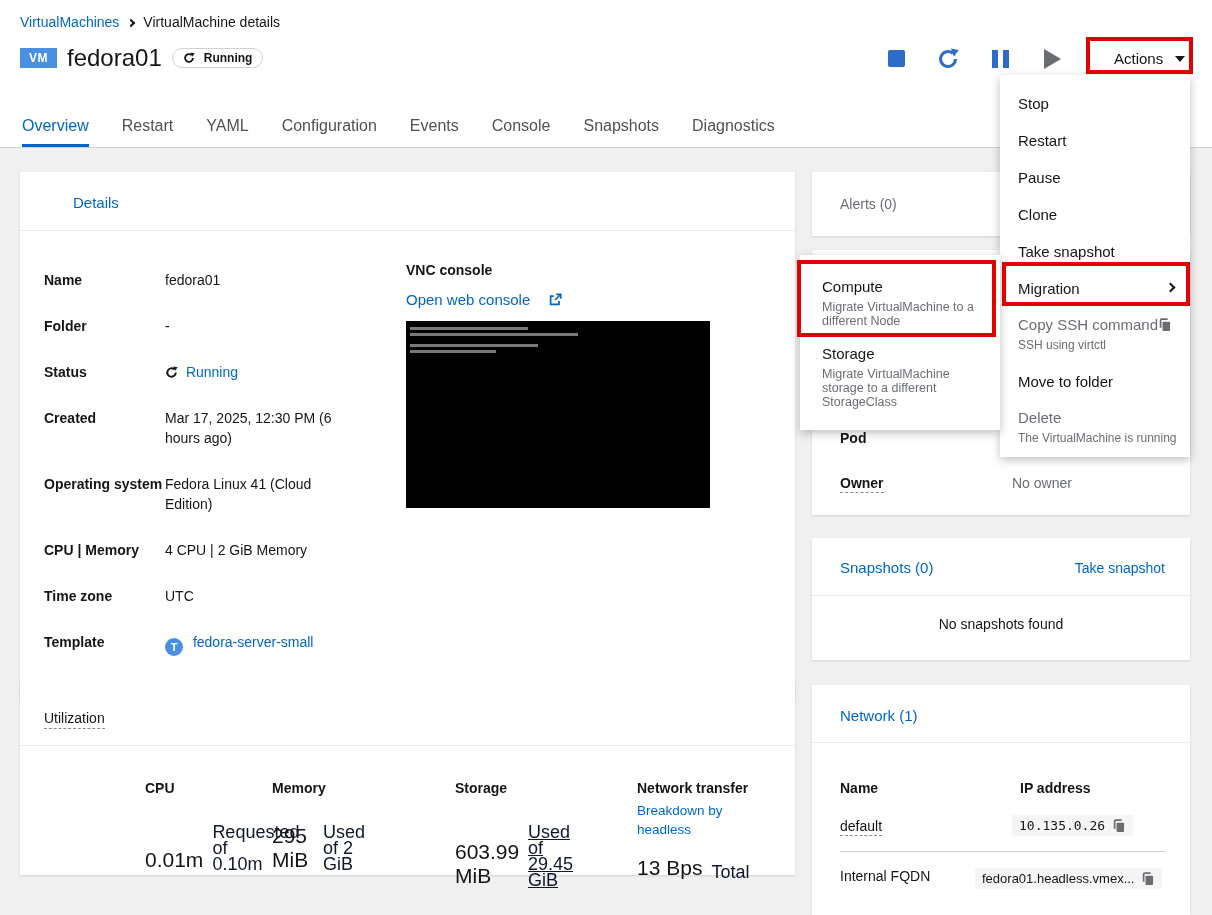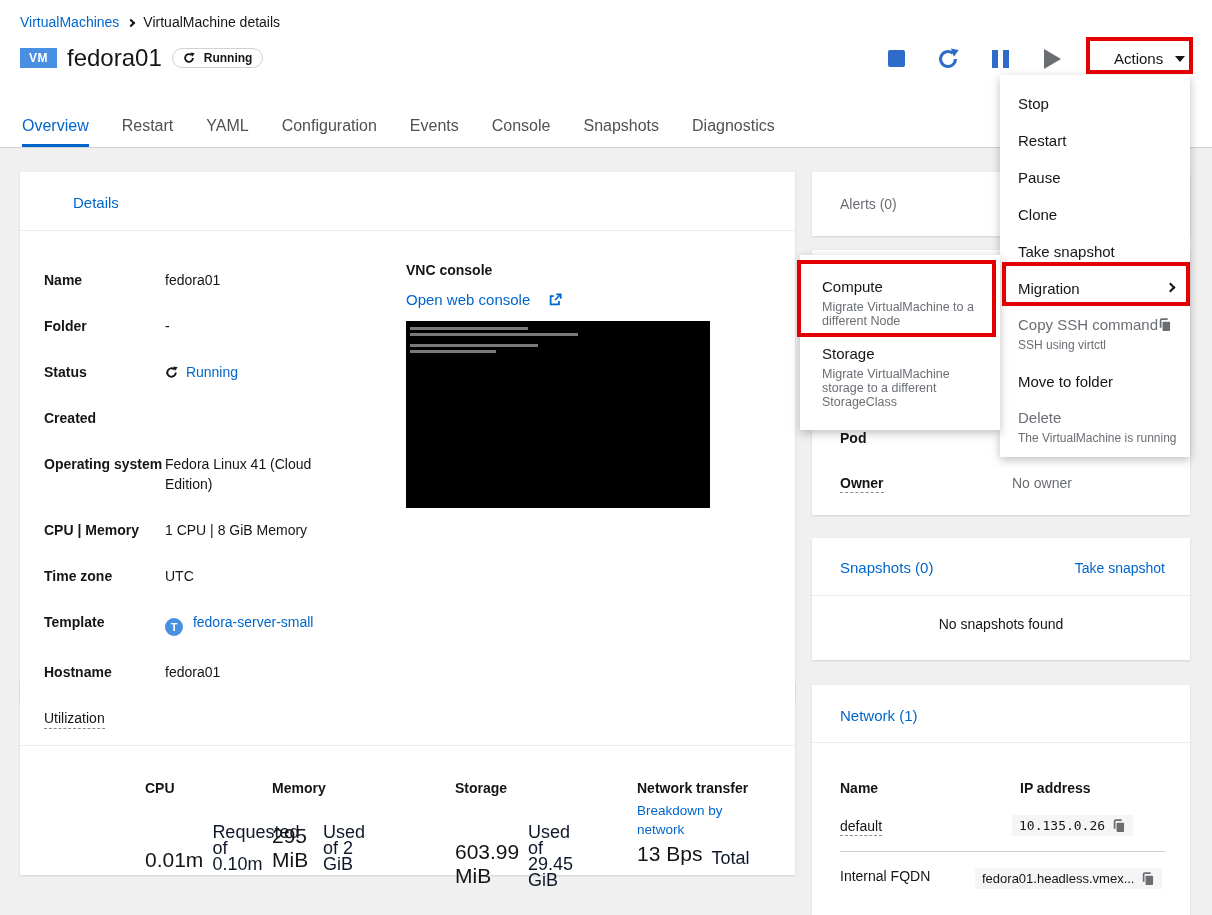--- a/index.html
+++ b/index.html
@@ -188,28 +188,29 @@
         <span class="field-value">
           <svg class="sync-ico" width="13" height="13" viewBox="0 0 16 16">
               <path d="M13.2 8A5.2 5.2 0 1 1 11.4 4.1" fill="none" stroke="#151515" stroke-width="2.4"></path>
               <polygon points="10.2,0.6 15.6,1.6 12.2,6.2" fill="#151515"></polygon>
             </svg>
           <span class="link">Running</span>
         </span>
       </div>
       <div class="field-row">
         <span class="field-label">Created</span>
+        <span class="field-value" style="width:192px;">Mar 17, 2025, 12:30 PM (6 hours ago)</span>
       </div>
       <div class="field-row">
         <span class="field-label">Operating system</span>
         <span class="field-value" style="width:170px;">Fedora Linux 41 (Cloud Edition)</span>
       </div>
       <div class="field-row">
         <span class="field-label">CPU | Memory</span>
-        <span class="field-value">1 CPU | 8 GiB Memory</span>
+        <span class="field-value">4 CPU | 2 GiB Memory</span>
       </div>
       <div class="field-row">
         <span class="field-label">Time zone</span>
         <span class="field-value">UTC</span>
       </div>
       <div class="field-row">
         <span class="field-label">Template</span>
         <span class="field-value">
           <span class="t-badge">T</span>
           <span class="link">fedora-server-small</span>
@@ -255,27 +256,27 @@
       <div class="util-name">Memory</div>
       <div class="util-row">
         <span class="util-big" style="width:42px;">295 MiB</span>
         <span class="util-sub" style="width:52px;">Used of 2 GiB</span>
       </div>
     </div>
     <div class="util-col" style="left:435px;">
       <div class="util-name">Storage</div>
       <div class="util-row">
         <span class="util-big" style="width:64px;">603.99 MiB</span>
-        <span class="util-sub" style="width:62px;">Used of 29.45 GiB</span>
+        <span class="util-sub" style="width:62px;text-decoration:underline;">Used of 29.45 GiB</span>
       </div>
     </div>
     <div class="util-col" style="left:617px;">
       <div class="util-name">Network transfer</div>
-      <span class="util-link link">Breakdown by network</span>
-      <div class="util-row" style="margin-top:3px;">
+      <span class="util-link link">Breakdown by headless</span>
+      <div class="util-row" style="margin-top:17px;">
         <span class="util-big">13 Bps</span>
         <span class="util-sub">Total</span>
       </div>
     </div>
   </div>
 
   <div class="card alerts-card">
     <div class="alerts-title">Alerts (0)</div>
   </div>
 

